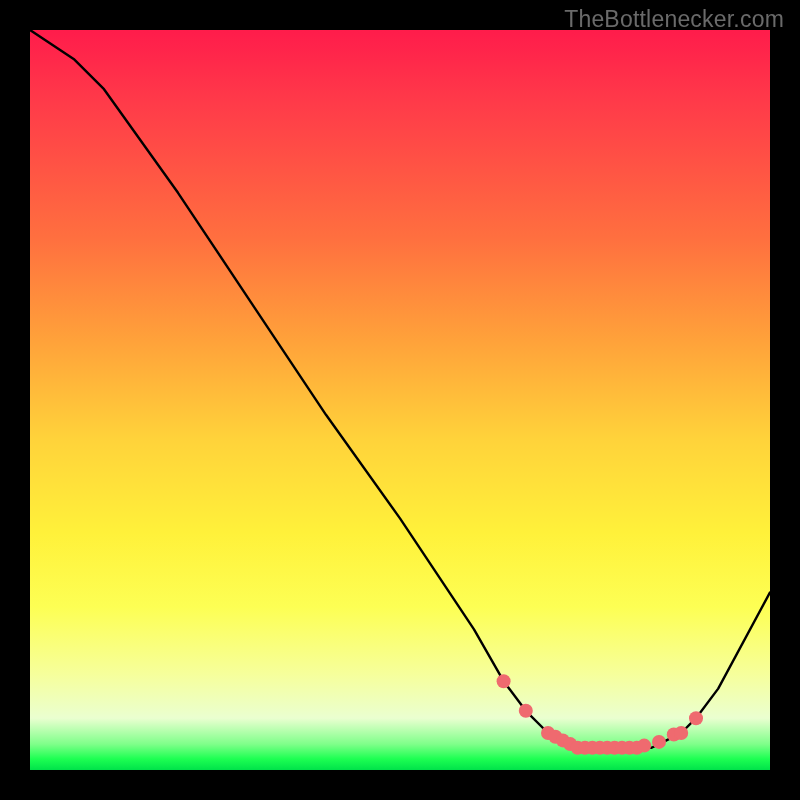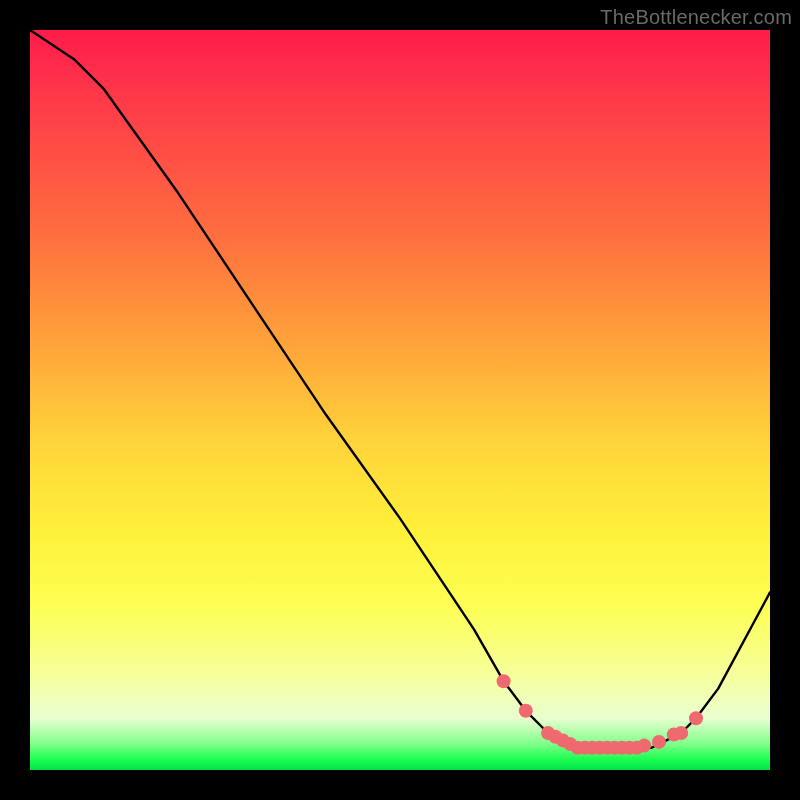--- a/index.html
+++ b/index.html
@@ -35,23 +35,23 @@
       #f6ff9b 87%,
       #eaffd0 93%,
       #7fff8a 96.5%,
       #1dff52 98.5%,
       #00e24a 100%
     );
   }
   .watermark {
     position: absolute;
     top: 6px;
-    right: 8px;
+    right: 16px;
     font-family: Arial, Helvetica, sans-serif;
-    font-size: 20px;
+    font-size: 23px;
     color: #6a6a6a;
     letter-spacing: 0.2px;
     user-select: none;
     text-align: right;
   }
   svg.curve {
     position: absolute;
     left: 0;
     top: 0;
     width: 740px;

